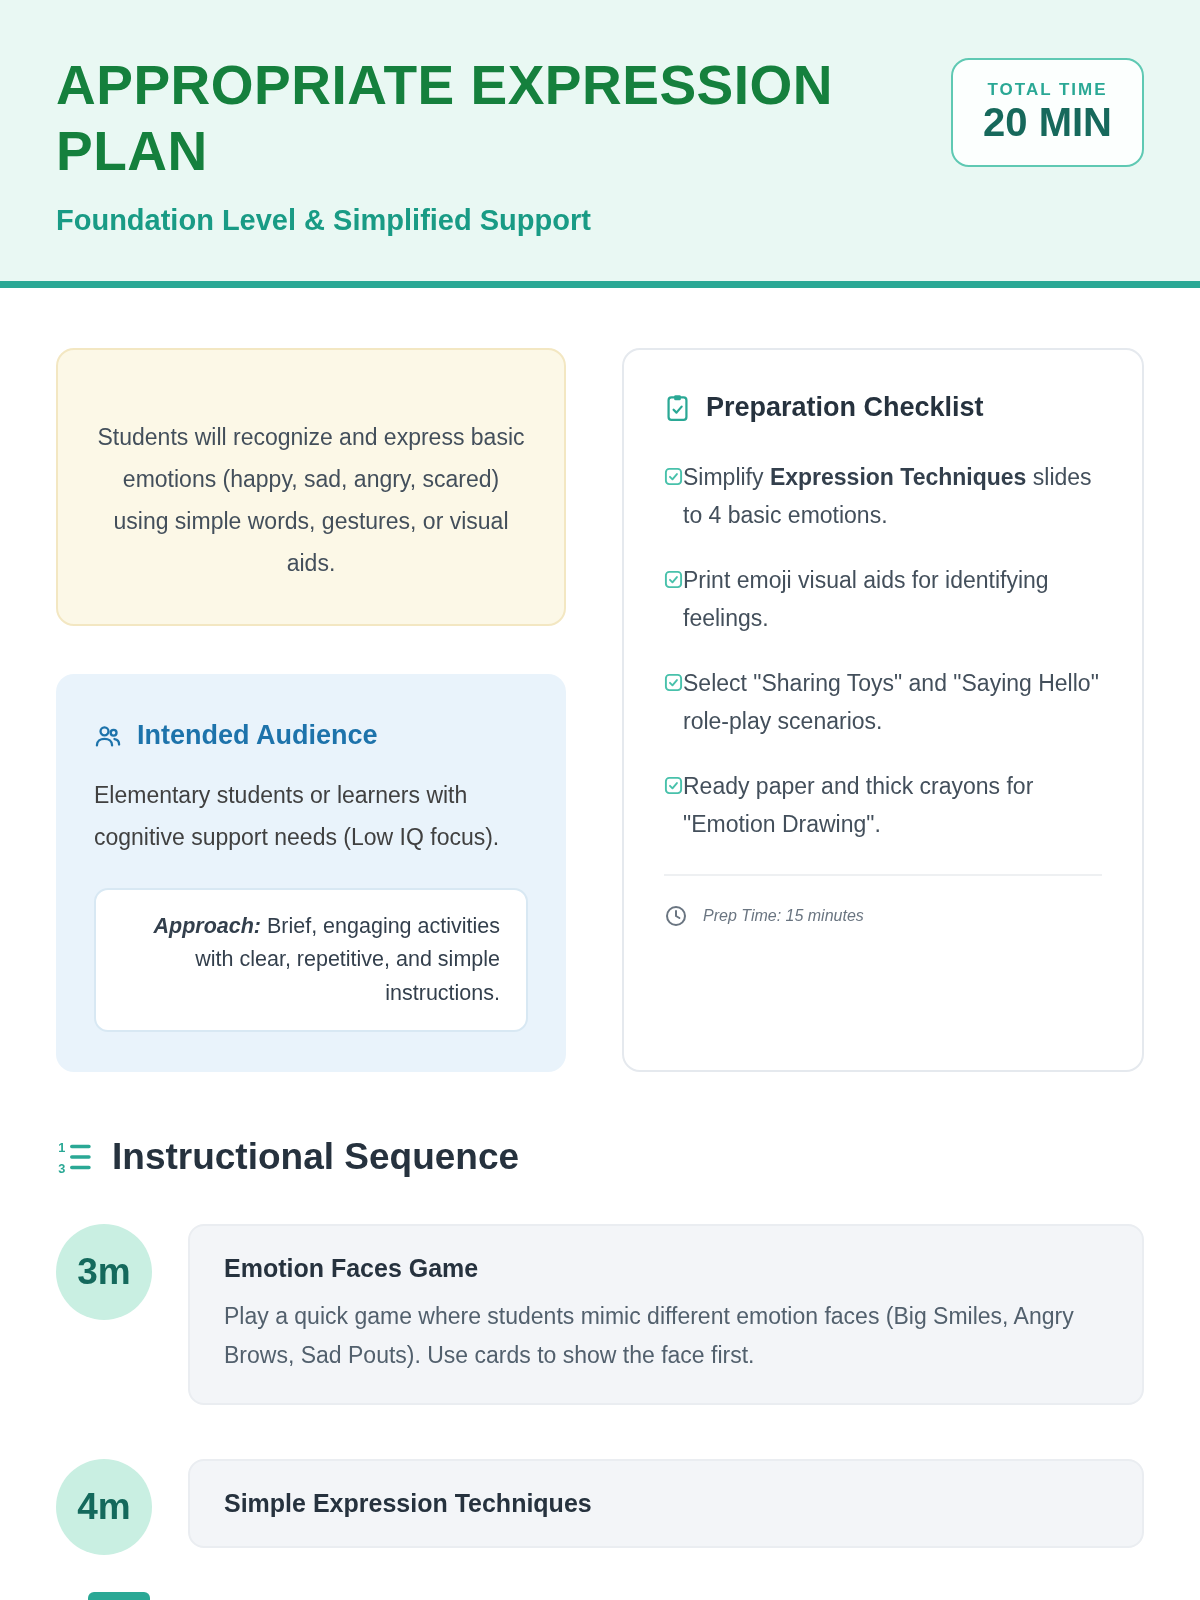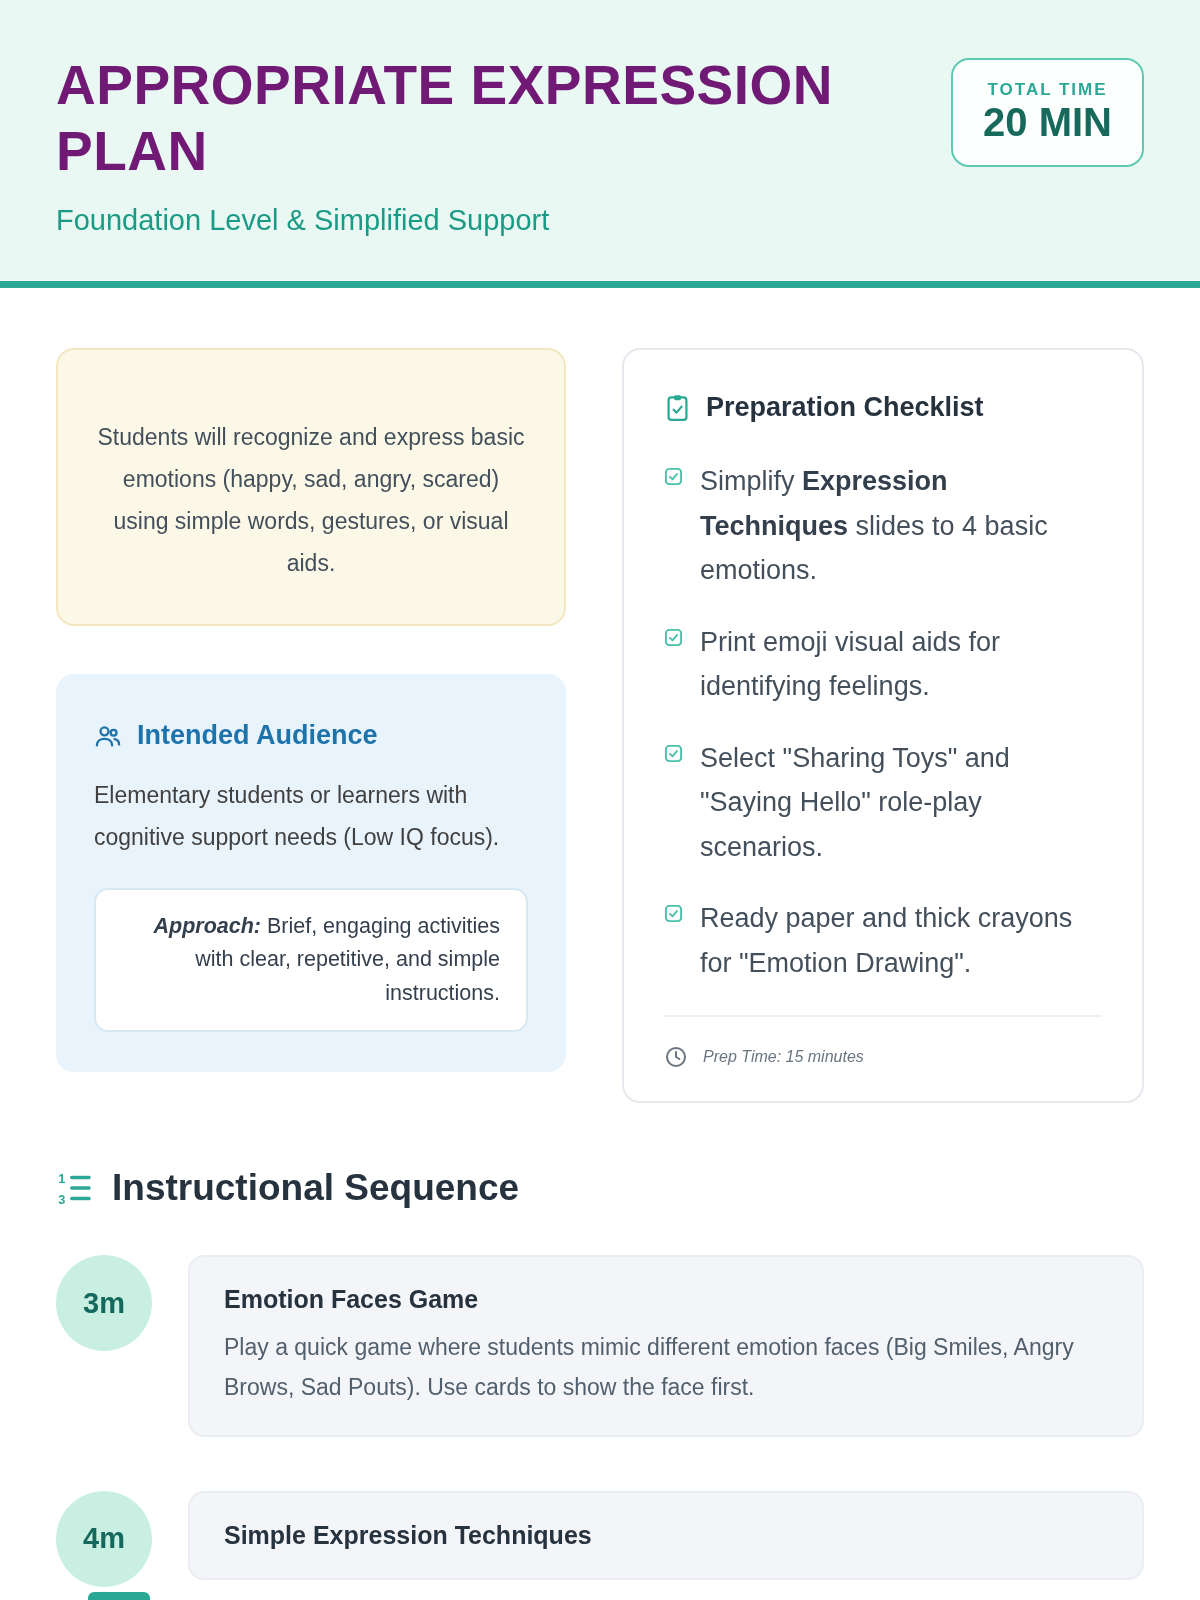--- a/index.html
+++ b/index.html
@@ -18,27 +18,27 @@
     padding: 52px 56px 44px 56px;
     display: flex;
     justify-content: space-between;
     align-items: flex-start;
   }
   .page-title {
     font-size: 55px;
     font-weight: 800;
     line-height: 1.2;
     letter-spacing: 0.5px;
-    color: #701a75;
+    color: #15803d;
     max-width: 840px;
   }
   .page-subtitle {
     margin-top: 20px;
     font-size: 29px;
-    font-weight: 400;
+    font-weight: 700;
     color: #199b85;
   }
   .total-time-box {
     background: #fcfffe;
     border: 2px solid #5fc9b3;
     border-radius: 18px;
     padding: 20px 30px;
     text-align: center;
     margin-top: 6px;
     flex-shrink: 0;
@@ -118,24 +118,23 @@
   .checklist-card {
     background: #ffffff;
     border: 2px solid #e5e9ee;
     padding: 42px 40px 32px 40px;
     height: 100%;
   }
   .checklist-card .card-title { color: #26323e; }
   .check-list { list-style: none; margin-top: 36px; }
   .check-item {
     display: flex;
-    gap: 17px;
     align-items: flex-start;
     margin-bottom: 27px;
-    font-size: 27px;
+    font-size: 23px;
     line-height: 1.65;
     color: #434f5b;
   }
   .check-item .icon { margin-top: 8px; }
   .check-item strong { font-weight: 800; color: #333f4c; }
   .checklist-divider {
     border: none;
     border-top: 2px solid #eef0f2;
     margin: 30px 0 28px 0;
   }
@@ -158,21 +157,21 @@
     font-weight: 800;
     color: #26323e;
   }
   .steps { margin-top: 46px; display: flex; flex-direction: column; gap: 54px; }
   .step { display: flex; gap: 36px; align-items: flex-start; }
   .step-badge {
     width: 96px; height: 96px;
     border-radius: 50%;
     background: #c9efe2;
     color: #14695c;
-    font-size: 29px;
+    font-size: 37px;
     font-weight: 800;
     display: flex; align-items: center; justify-content: center;
     flex-shrink: 0;
   }
   .step-card {
     flex: 1;
     background: #f3f5f8;
     border: 2px solid #eaedf1;
     border-radius: 16px;
     padding: 28px 34px;

